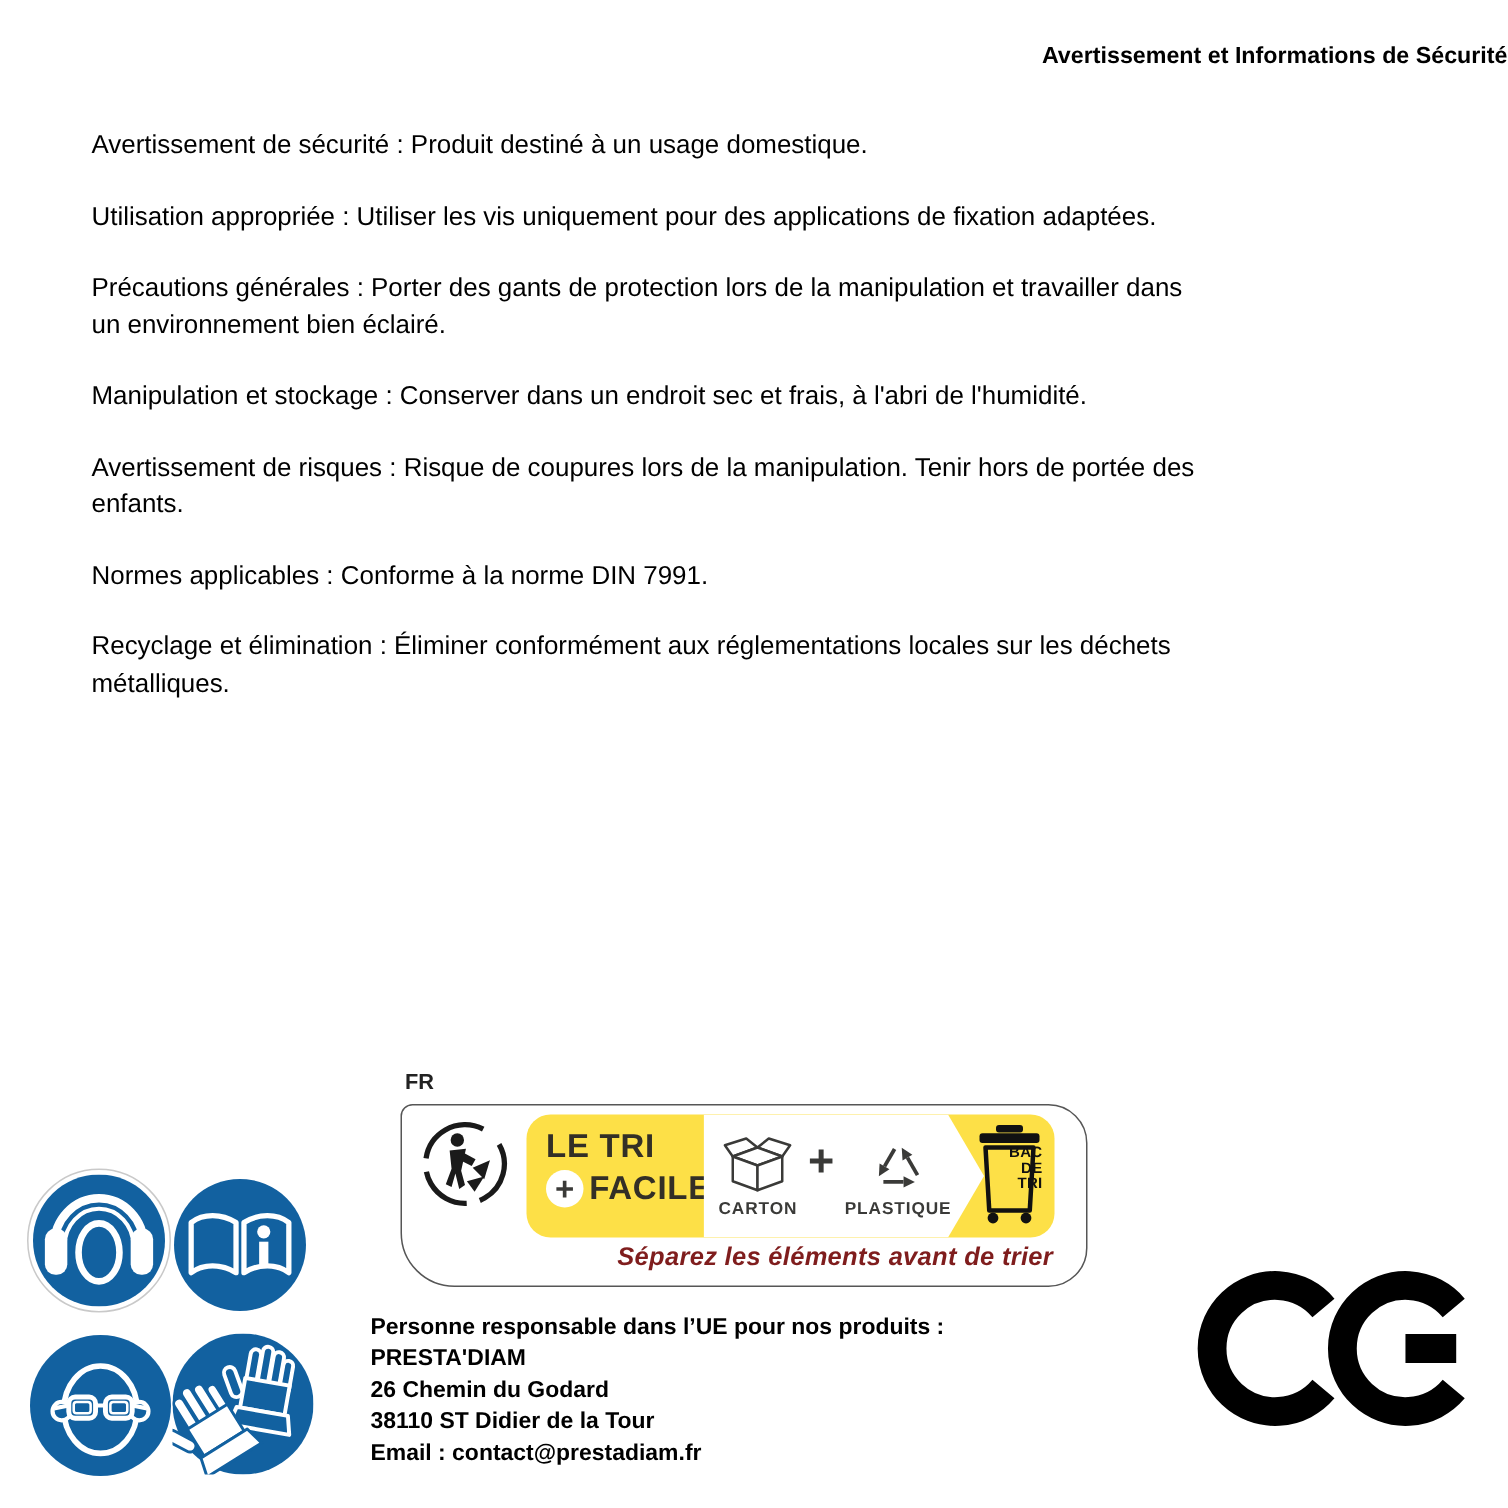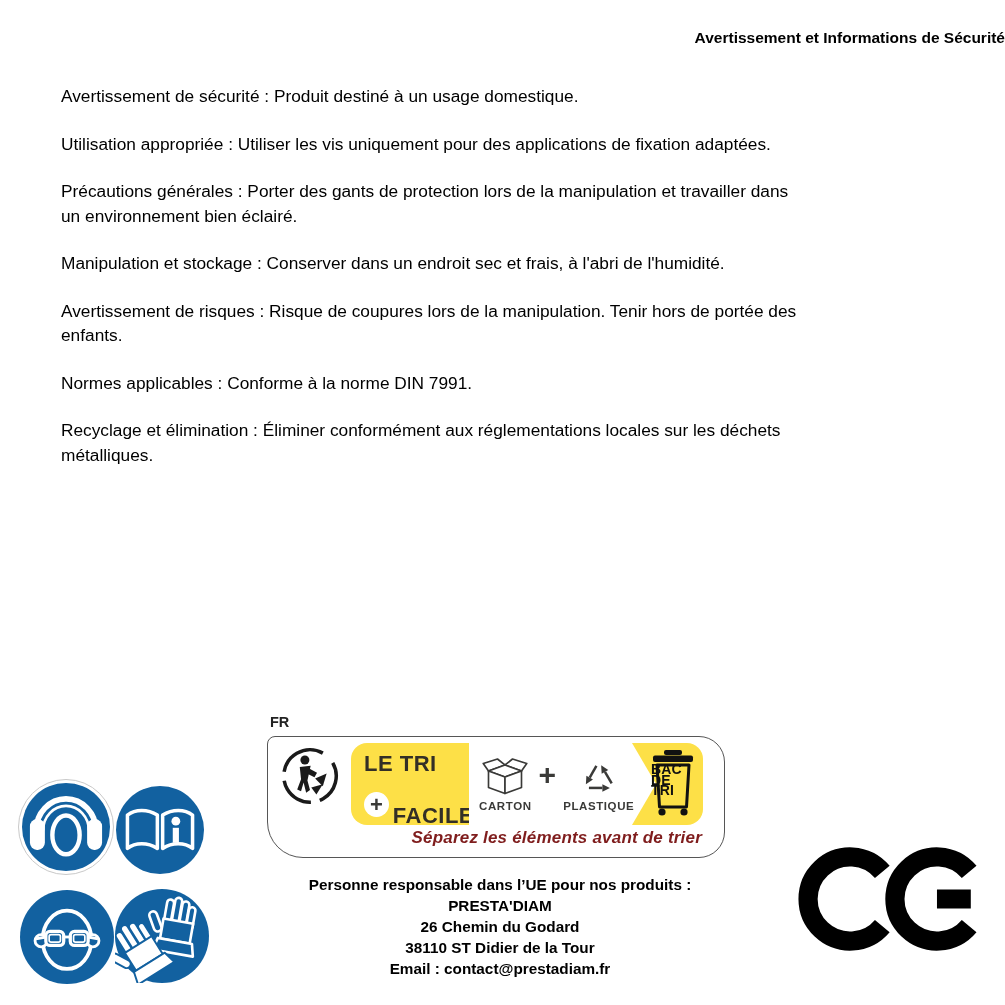--- a/index.html
+++ b/index.html
@@ -22,37 +22,37 @@
   .tri-box{position:absolute;left:267px;top:736px;width:456px;height:120px;background:#fff;
            border:1.5px solid #565656;border-radius:8px 26px 26px 36px;}
   .triman{position:absolute;left:10px;top:7px;width:64px;height:64px;}
   .band{position:absolute;left:83px;top:6px;width:352px;height:82px;background:#fde047;border-radius:16px;}
   .tag{position:absolute;left:13px;top:9px;width:110px;color:#332F26;}
   .tag .l1{font-size:22px;font-weight:800;letter-spacing:.5px;line-height:24px;}
   .tag .l2{display:flex;align-items:center;gap:4px;margin-top:3px;}
   .plus-circle{width:25px;height:25px;border-radius:50%;background:#fff;color:#3a3a38;
                display:flex;align-items:center;justify-content:center;
                font-size:22px;font-weight:800;line-height:25px;}
-  .tag .l2 .word{font-size:22px;font-weight:800;letter-spacing:.5px;margin-top:24px;}
+  .tag .l2 .word{font-size:22px;font-weight:800;letter-spacing:.5px;}
   .white-panel{position:absolute;left:118px;top:0;width:187px;height:82px;background:#fff;
                clip-path:polygon(0 0,calc(100% - 24px) 0,100% 50%,calc(100% - 24px) 100%,0 100%);
                display:flex;align-items:center;justify-content:flex-start;gap:6px;padding-left:10px;box-sizing:border-box;}
   .mat{display:flex;flex-direction:column;align-items:center;}
   .mat .mlabel{font-size:11.5px;font-weight:bold;letter-spacing:.6px;color:#3a3a38;margin-top:2px;}
   .sep-plus{font-size:30px;font-weight:800;color:#3a3a38;margin:0 1px 18px 1px;}
   .bin{position:absolute;left:300px;top:7px;width:44px;height:68px;}
   .bin svg{position:absolute;left:0;top:0;}
   .bin .bintext{position:absolute;left:0;top:14px;width:44px;display:flex;flex-direction:column;
-                align-items:flex-start;font-size:14px;font-weight:800;line-height:10.5px;
+                align-items:flex-end;font-size:10px;font-weight:800;line-height:10.5px;
                 letter-spacing:.2px;color:#111;}
   .tagline{position:absolute;right:22px;top:91px;font-size:17px;font-weight:bold;font-style:italic;
            color:#7f1d1d;letter-spacing:.2px;}
 
   
-  .address{position:absolute;left:247px;top:874px;width:506px;text-align:center;
+  .address{position:absolute;left:247px;top:874px;width:506px;
            font-size:15.3px;font-weight:bold;line-height:21px;}
 
   
   .ce{position:absolute;left:798px;top:842px;width:192px;height:114px;}
   .ce svg{display:block;width:100%;height:100%;}
 </style>
 </head>
 <body>
 
 <div id="page">

